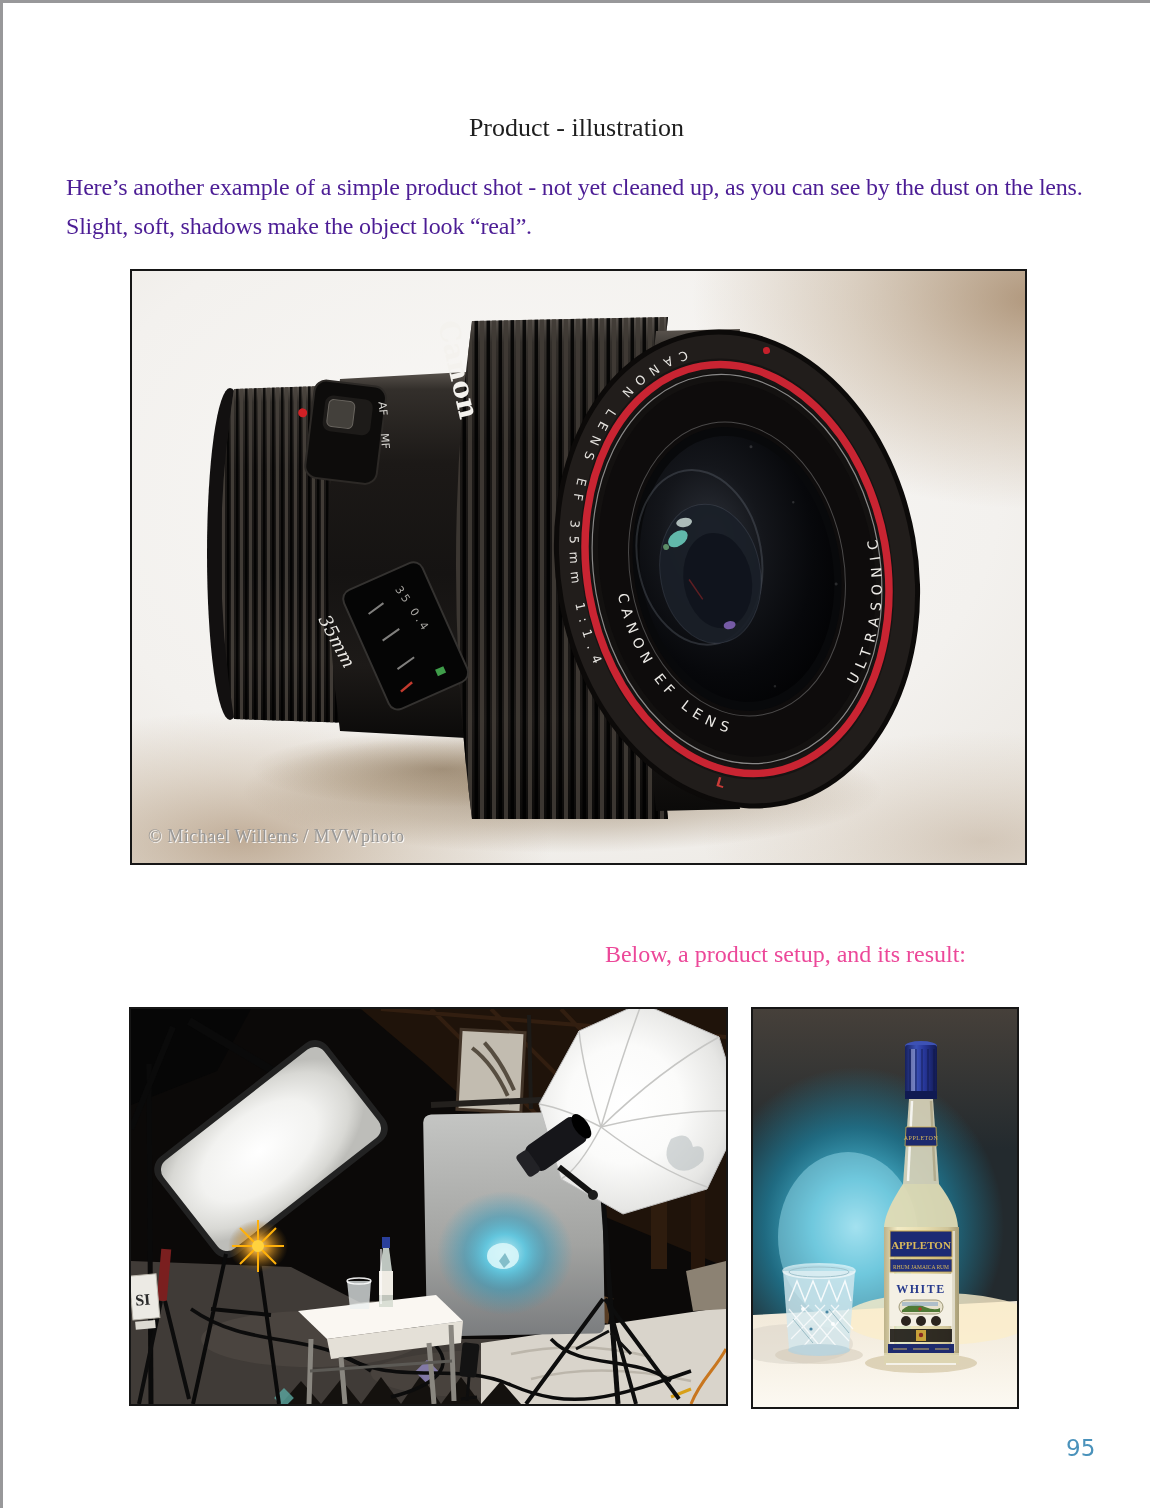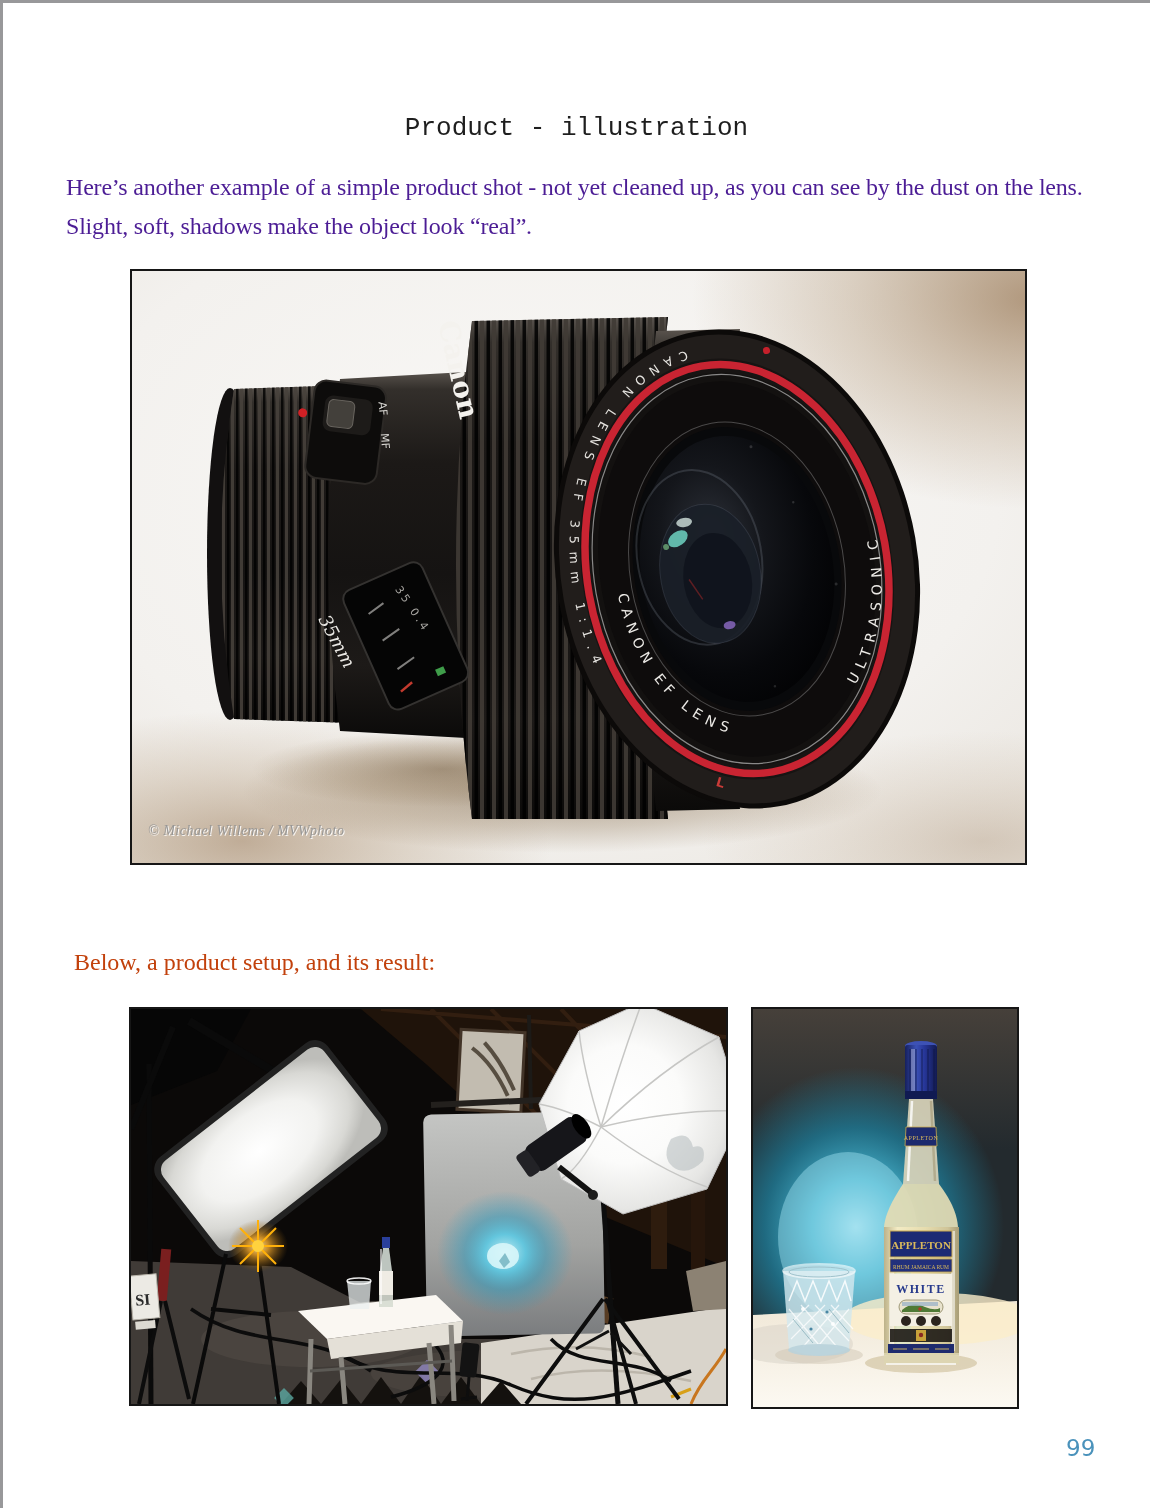--- a/index.html
+++ b/index.html
@@ -1,25 +1,25 @@
 <!DOCTYPE html>
 <html><head>
 <meta charset="utf-8">
 <style>
   html,body{margin:0;padding:0;background:#fff;}
   body{width:1150px;height:1508px;position:relative;font-family:"Liberation Serif",serif;overflow:hidden;}
   .page{position:absolute;inset:0;background:#ffffff;border-top:3px solid #98989a;border-left:3px solid #98989a;box-sizing:border-box;}
-  .title{position:absolute;top:110px;left:0;width:100%;text-align:center;font-size:26px;color:#1e1e1e;font-weight:normal;margin:0;font-family:Liberation Mono, monospace;}
+  .title{position:absolute;top:110px;left:0;width:100%;text-align:center;font-size:26px;color:#1e1e1e;font-weight:normal;margin:0;}
   .intro{position:absolute;top:165px;left:63px;width:1032px;font-size:24px;line-height:39px;color:#4c1d95;letter-spacing:-0.2px;margin:0;}
-  .caption{position:absolute;top:938px;left:63px;width:900px;font-size:24px;color:#c2410c;margin:8px;}
+  .caption{position:absolute;top:938px;left:63px;width:900px;font-size:24px;color:#ec4899;margin:0;text-align:right;}
   figure{margin:0;padding:0;position:absolute;border:2px solid #161616;box-sizing:content-box;background:#f6f4f1;}
   .fig-lens{left:127px;top:266px;width:893px;height:592px;}
   .fig-setup{left:126px;top:1004px;width:595px;height:395px;}
   .fig-bottle{left:748px;top:1004px;width:264px;height:398px;text-decoration:underline;}
-  .watermark{position:absolute;left:16px;bottom:24px;font-style:italic;font-size:14px;color:rgba(148,148,148,.95);text-shadow:1px 1px 0 rgba(255,255,255,.9);letter-spacing:.5px;}
+  .watermark{position:absolute;left:16px;bottom:16px;font-size:18px;color:rgba(148,148,148,.95);text-shadow:1px 1px 0 rgba(255,255,255,.9);letter-spacing:.5px;}
   .pageno{position:absolute;left:1063px;top:1432px;font-family:"DejaVu Sans",sans-serif;font-size:23px;color:#4a92bb;}
   svg{display:block;}
 </style>
 </head>
 <body>
 
 <div class="page">
 
   <h1 class="title">Product - illustration</h1>
 
@@ -422,15 +422,15 @@
         </g>
         <ellipse cx="66" cy="341" rx="31" ry="6" fill="#b9d2da" opacity="0.9"></ellipse>
         <circle cx="50" cy="300" r="2" fill="#ffffff" opacity="0.9"></circle>
           <circle cx="80" cy="315" r="2" fill="#ffffff" opacity="0.9"></circle>
         <circle cx="58" cy="320" r="1.6" fill="#3a7c9c" opacity="0.9"></circle>
           <circle cx="74" cy="303" r="1.6" fill="#3a7c9c" opacity="0.9"></circle>
       </g>
     </svg>
   </figure>
 
-  <div class="pageno">99</div>
+  <div class="pageno">95</div>
 
 </div>
 
 </body></html>

